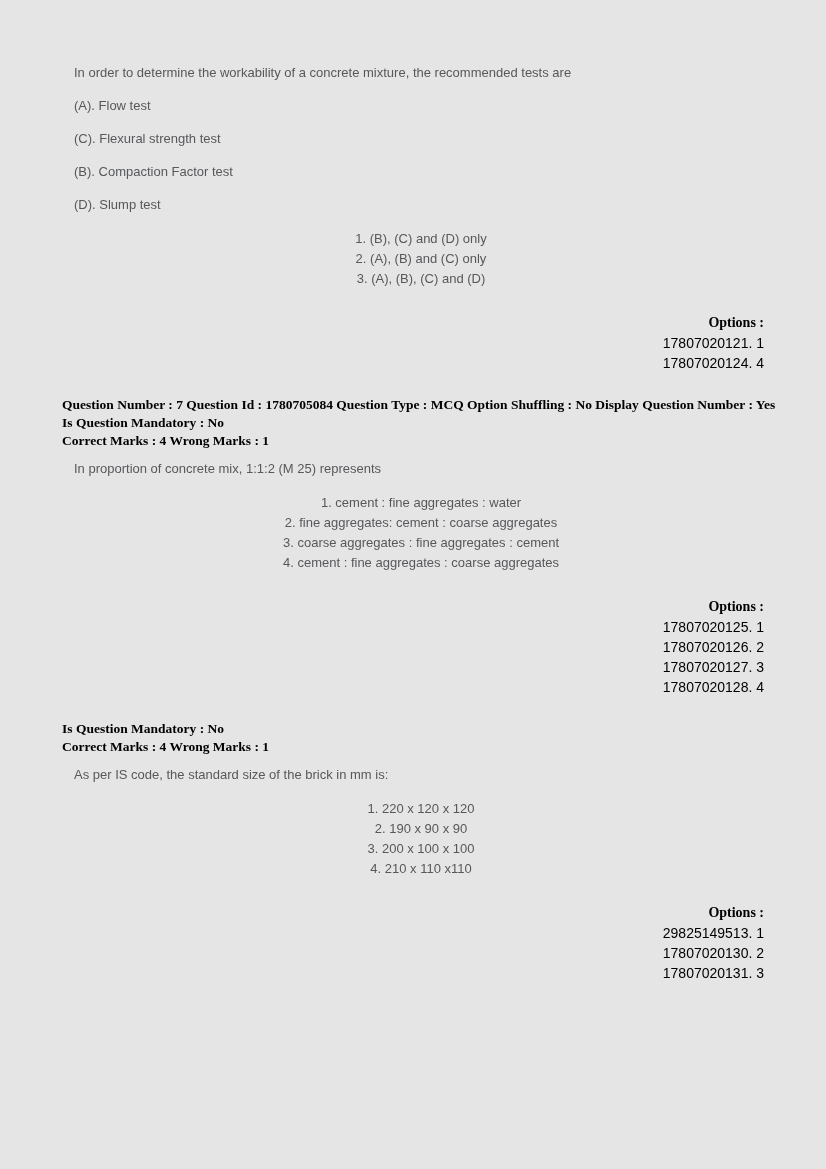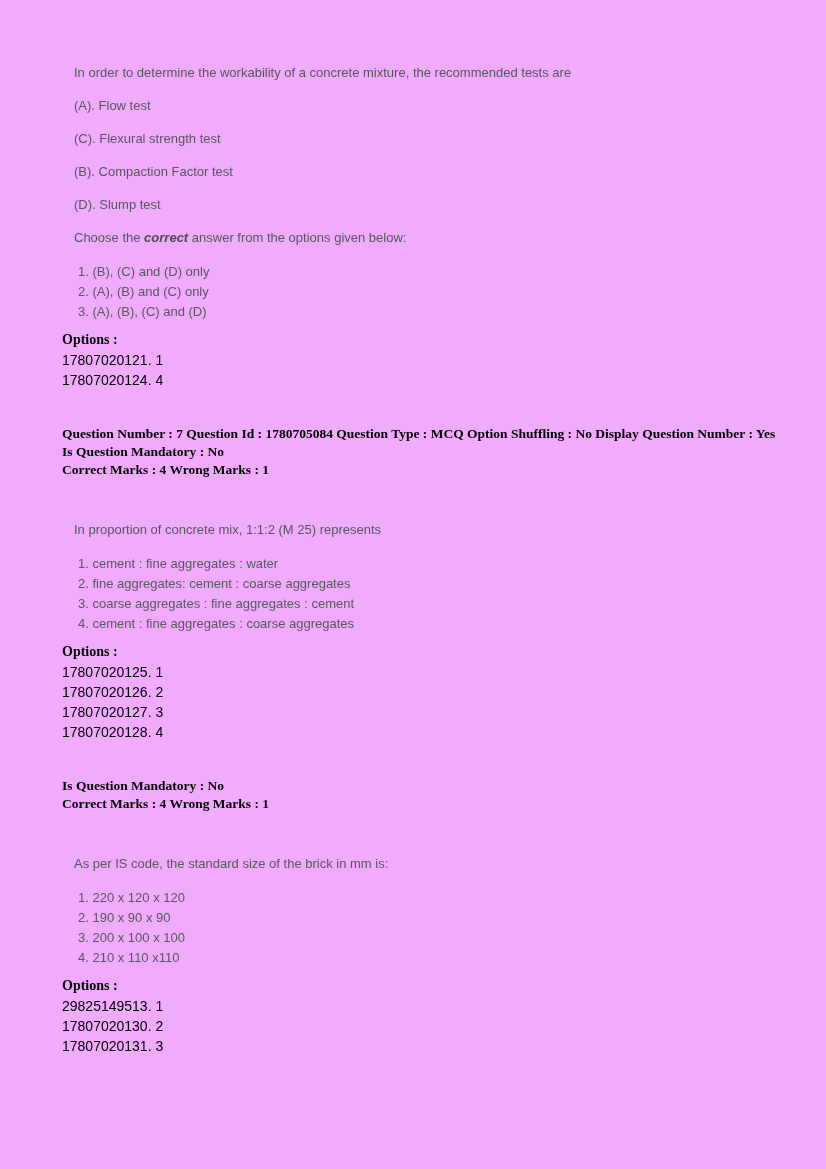--- a/index.html
+++ b/index.html
@@ -6,21 +6,21 @@
   html, body {
     width: 826px;
     height: 1169px;
     background: #ffffff;
     overflow: hidden;
   }
   .page {
     width: 826px;
     height: 1169px;
     padding: 64px 62px 0 62px;
-    background: #f0abfc;
+    background: #e5e5e5;
   }
   
   .q-text {
     font-family: "Liberation Sans", "DejaVu Sans", sans-serif;
     font-size: 13px;
     line-height: 17px;
     color: #57585b;
     margin: 0 0 16px 12px;
     white-space: nowrap;
   }
@@ -33,66 +33,67 @@
   .numbered-list {
     margin: 0 0 0 16px;
   }
   .numbered-list .q-item {
     font-family: "Liberation Sans", "DejaVu Sans", sans-serif;
     font-size: 13px;
     line-height: 20px;
     color: #57585b;
     margin: 0;
     white-space: nowrap;
+    text-align: center;
   }
   
   .options-block {
-    margin-top: 8px;
+    margin-top: 24px;
+    text-align: right;
   }
   .options-label {
     font-family: "Liberation Serif", "DejaVu Serif", serif;
     font-size: 14px;
     font-weight: bold;
     line-height: 20px;
     color: #000000;
   }
   .option-id {
     font-family: Liberation Sans, sans-serif;
     font-size: 14px;
     line-height: 20px;
     color: #000000;
     white-space: pre-wrap;
   }
   .meta-block {
-    margin-top: 35px;
+    margin-top: 23px;
   }
   .meta-line {
     font-family: "Liberation Serif", "DejaVu Serif", serif;
     font-size: 13.5px;
     font-weight: bold;
     line-height: 18px;
     color: #000000;
     white-space: nowrap;
   }
-  .after-meta { margin-top: 42px; }
+  .after-meta { margin-top: 10px; }
 </style>
 </head>
 <body>
 
 <div class="page">
 
   <section>
     <p class="q-text">In order to determine the workability of a concrete mixture, the recommended tests are</p>
 
     <p class="q-text">(A). Flow test</p>
     <p class="q-text">(C). Flexural strength test</p>
     <p class="q-text">(B). Compaction Factor test</p>
     <p class="q-text">(D). Slump test</p>
 
-    <p class="q-text choose-line"><span>Choose the </span><b><i>correct</i></b><span> answer from the options given below:</span></p>
 
     <div class="numbered-list">
       <p class="q-item">1. (B), (C) and (D) only</p>
       <p class="q-item">2. (A), (B) and (C) only</p>
       <p class="q-item">3. (A), (B), (C) and (D)</p>
     </div>
 
     <div class="options-block">
       <div class="options-label">Options :</div>
       <div class="option-id">17807020121. 1</div>

